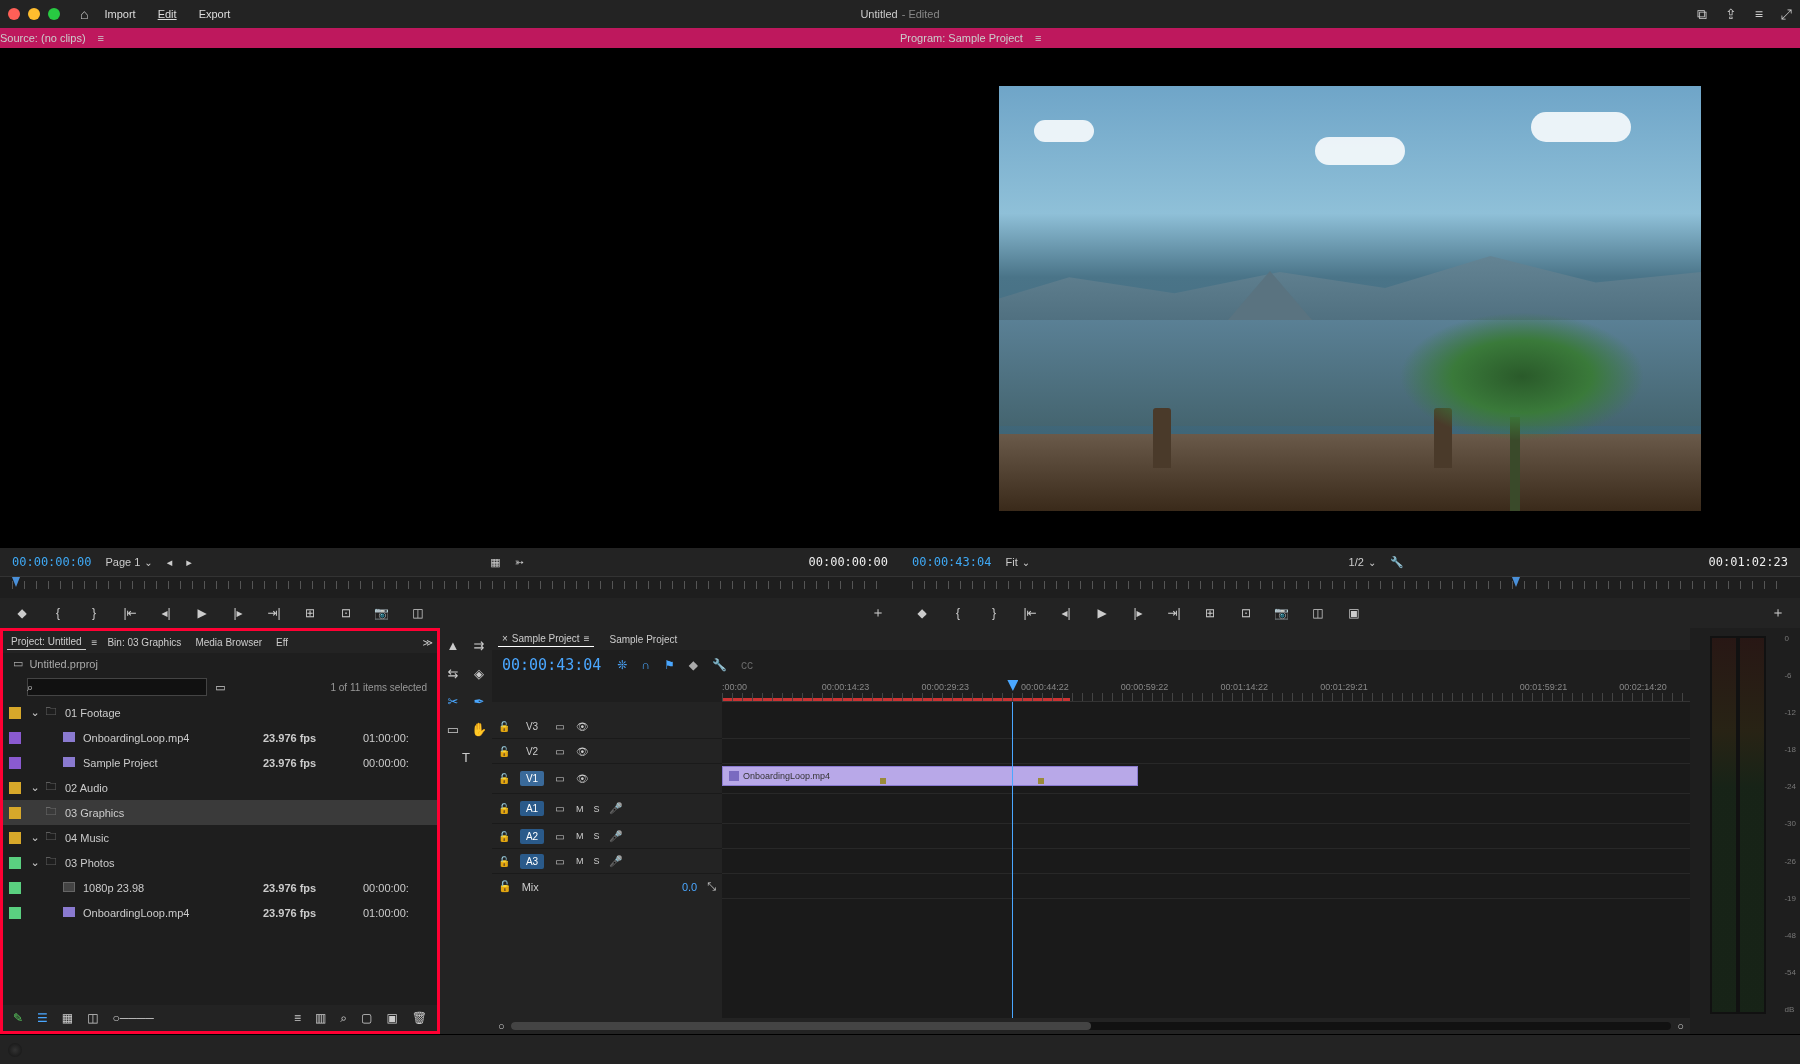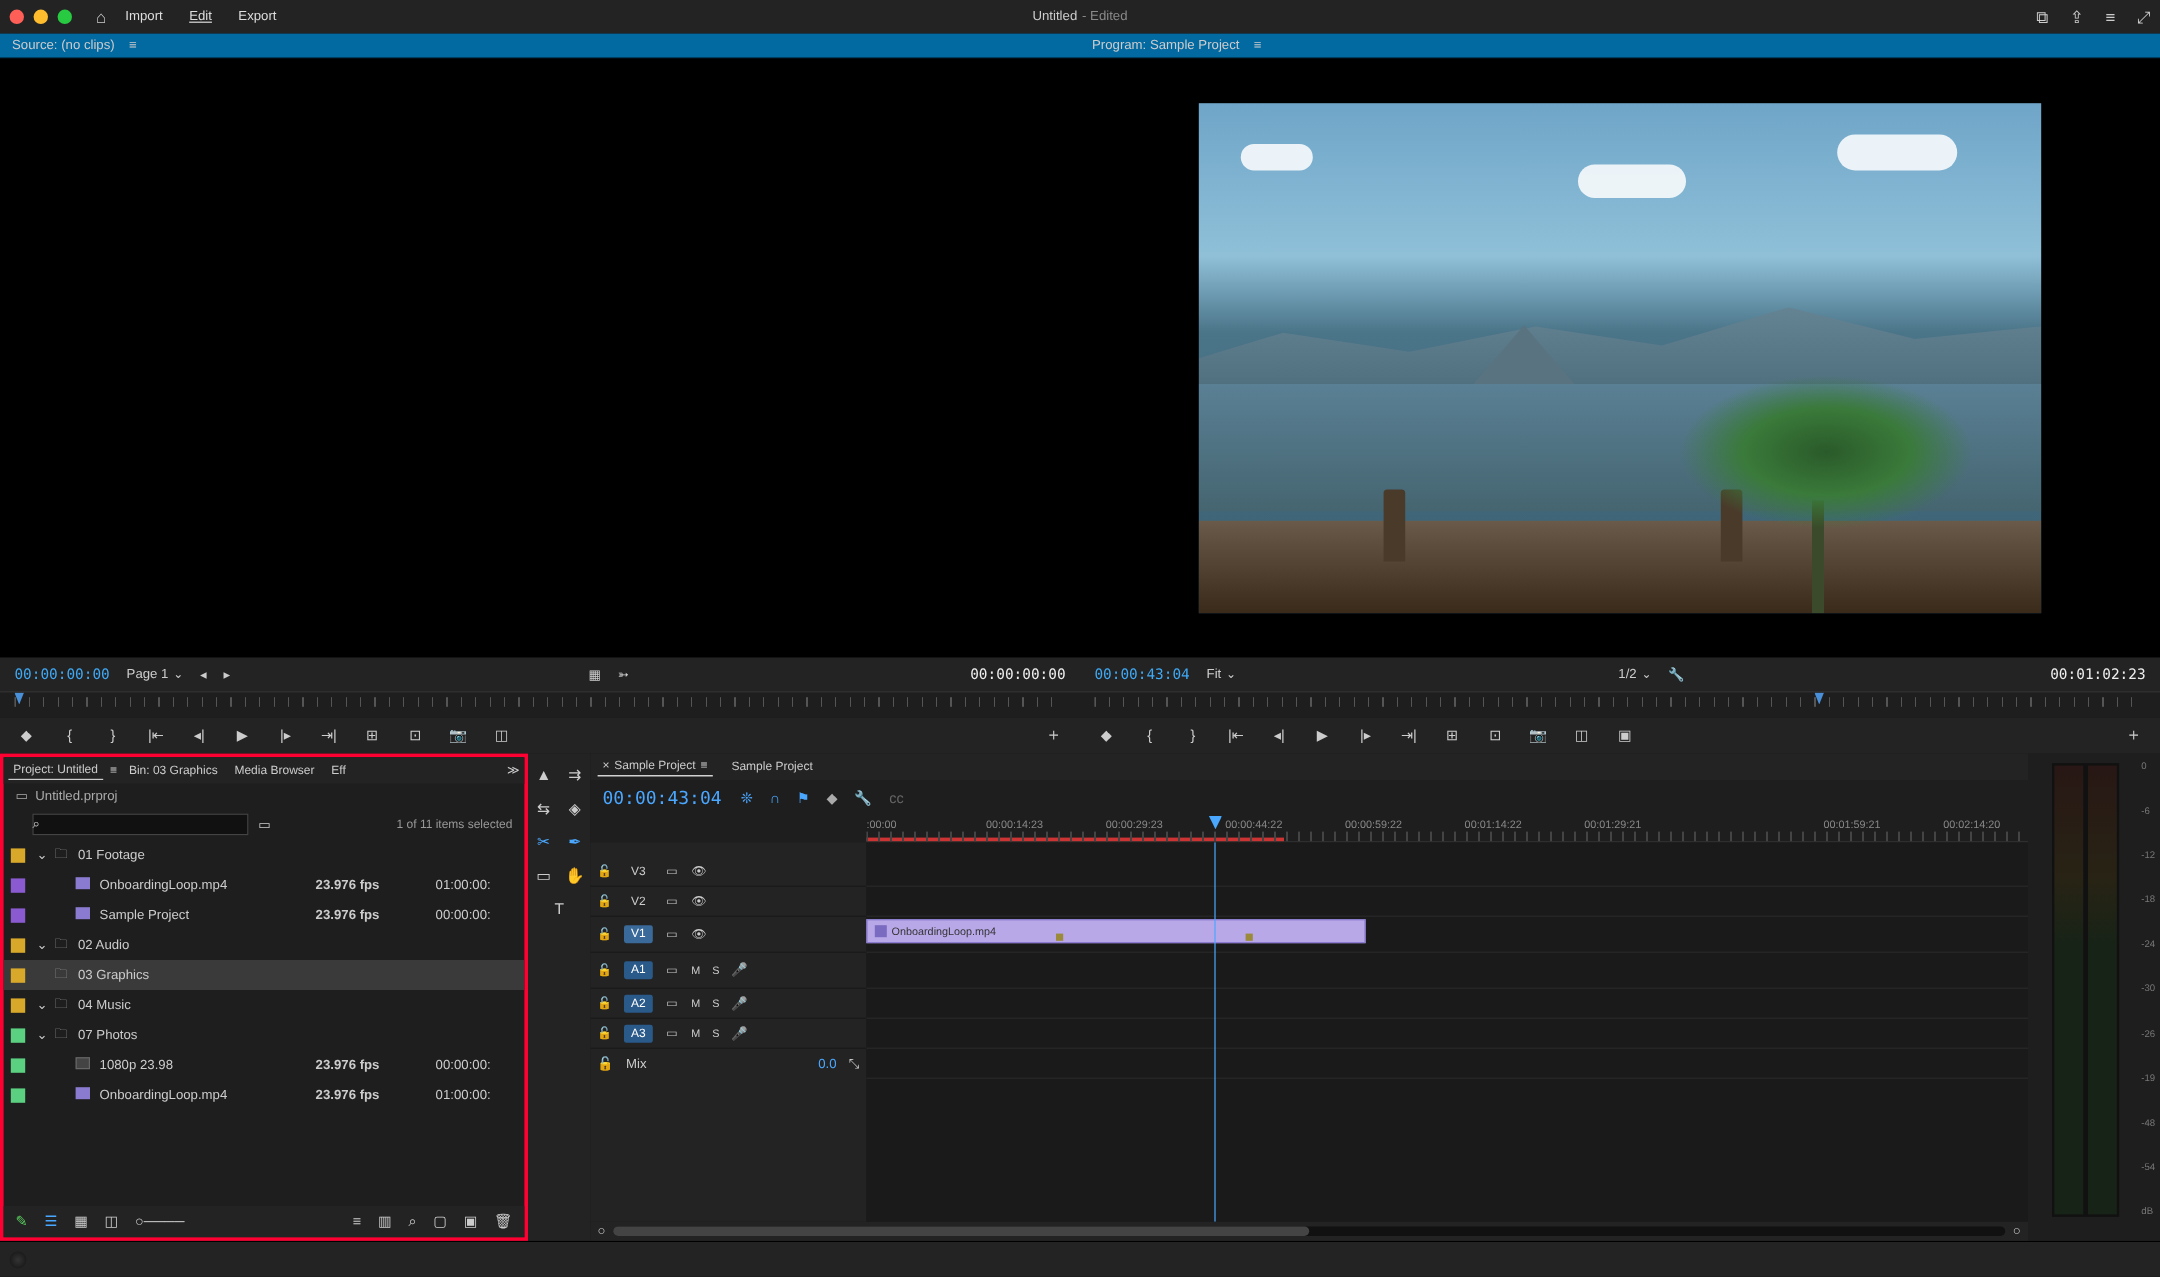--- a/index.html
+++ b/index.html
@@ -15,21 +15,21 @@
 .top-bar .home-icon { font-size: 14px; color: #ccc; cursor: pointer; }
 .top-bar .tab { padding: 2px 6px; cursor: pointer; color: #ddd; }
 .top-bar .tab.active { text-decoration: underline; }
 .top-bar .title-center { position: absolute; left: 50%; transform: translateX(-50%); display: flex; gap: 4px; }
 .top-bar .title-center .edited { color: #888; }
 .top-bar .right-icons { margin-left: auto; display: flex; gap: 18px; font-size: 14px; }
 
 
 .panel-row { display: flex; height: 600px; }
 .source-panel, .program-panel { flex: 1; display: flex; flex-direction: column; background: #181818; }
-.panel-header { background: #0369a1; padding: 4px 10px; display: flex; align-items: flex-start; gap: 8px; border-bottom: 1px solid #000; }
+.panel-header { background: #be185d; padding: 4px 0; display: flex; align-items: flex-start; gap: 8px; border-bottom: 1px solid #000; }
 .panel-header .menu-icon { margin-left: 4px; cursor: pointer; }
 
 
 .monitor-body { flex: 1; display: flex; align-items: center; justify-content: center; background: #000; }
 .program-image { width: 78%; height: 85%; background: linear-gradient(to bottom, #6fa5c8 0%, #8fc0d8 30%, #4a7488 45%, #3a5f70 100%); position: relative; overflow: hidden; }
 .mountain { position: absolute; bottom: 40%; left: 30%; width: 0; height: 0; border-left: 60px solid transparent; border-right: 60px solid transparent; border-bottom: 70px solid #5a7380; }
 .mountain2 { position: absolute; bottom: 40%; left: 0; width: 100%; height: 25%; background: linear-gradient(to top, #4a6a7a, #6a8a9a); clip-path: polygon(0 60%, 10% 40%, 25% 55%, 40% 35%, 55% 50%, 70% 20%, 85% 45%, 100% 35%, 100% 100%, 0 100%); }
 .water { position: absolute; bottom: 20%; left: 0; width: 100%; height: 25%; background: linear-gradient(to bottom, #5a8095, #456570); }
 .palm { position: absolute; bottom: 0; right: 8%; width: 35%; height: 55%; }
 .palm::before { content: ""; position: absolute; bottom: 0; left: 45%; width: 10px; height: 40%; background: #3a4a2a; }
@@ -327,21 +327,21 @@
             <span class="icon"><span class="folder-icon">🗀</span></span>
             <span class="name">04 Music</span>
             <span class="fr"></span>
             <span class="ms"></span>
           </div>
           <div class="prj-row">
             <span class="swatch" style="background:#5ad080"></span>
             <span style="width:0px"></span>
             <span class="disc">⌄</span>
             <span class="icon"><span class="folder-icon">🗀</span></span>
-            <span class="name">07 Photos</span>
+            <span class="name">03 Photos</span>
             <span class="fr"></span>
             <span class="ms"></span>
           </div>
           <div class="prj-row">
             <span class="swatch" style="background:#5ad080"></span>
             <span style="width:18px"></span>
             <span class="disc"></span>
             <span class="icon"><span class="img-icon"></span></span>
             <span class="name">1080p 23.98</span>
             <span class="fr">23.976 fps</span>

